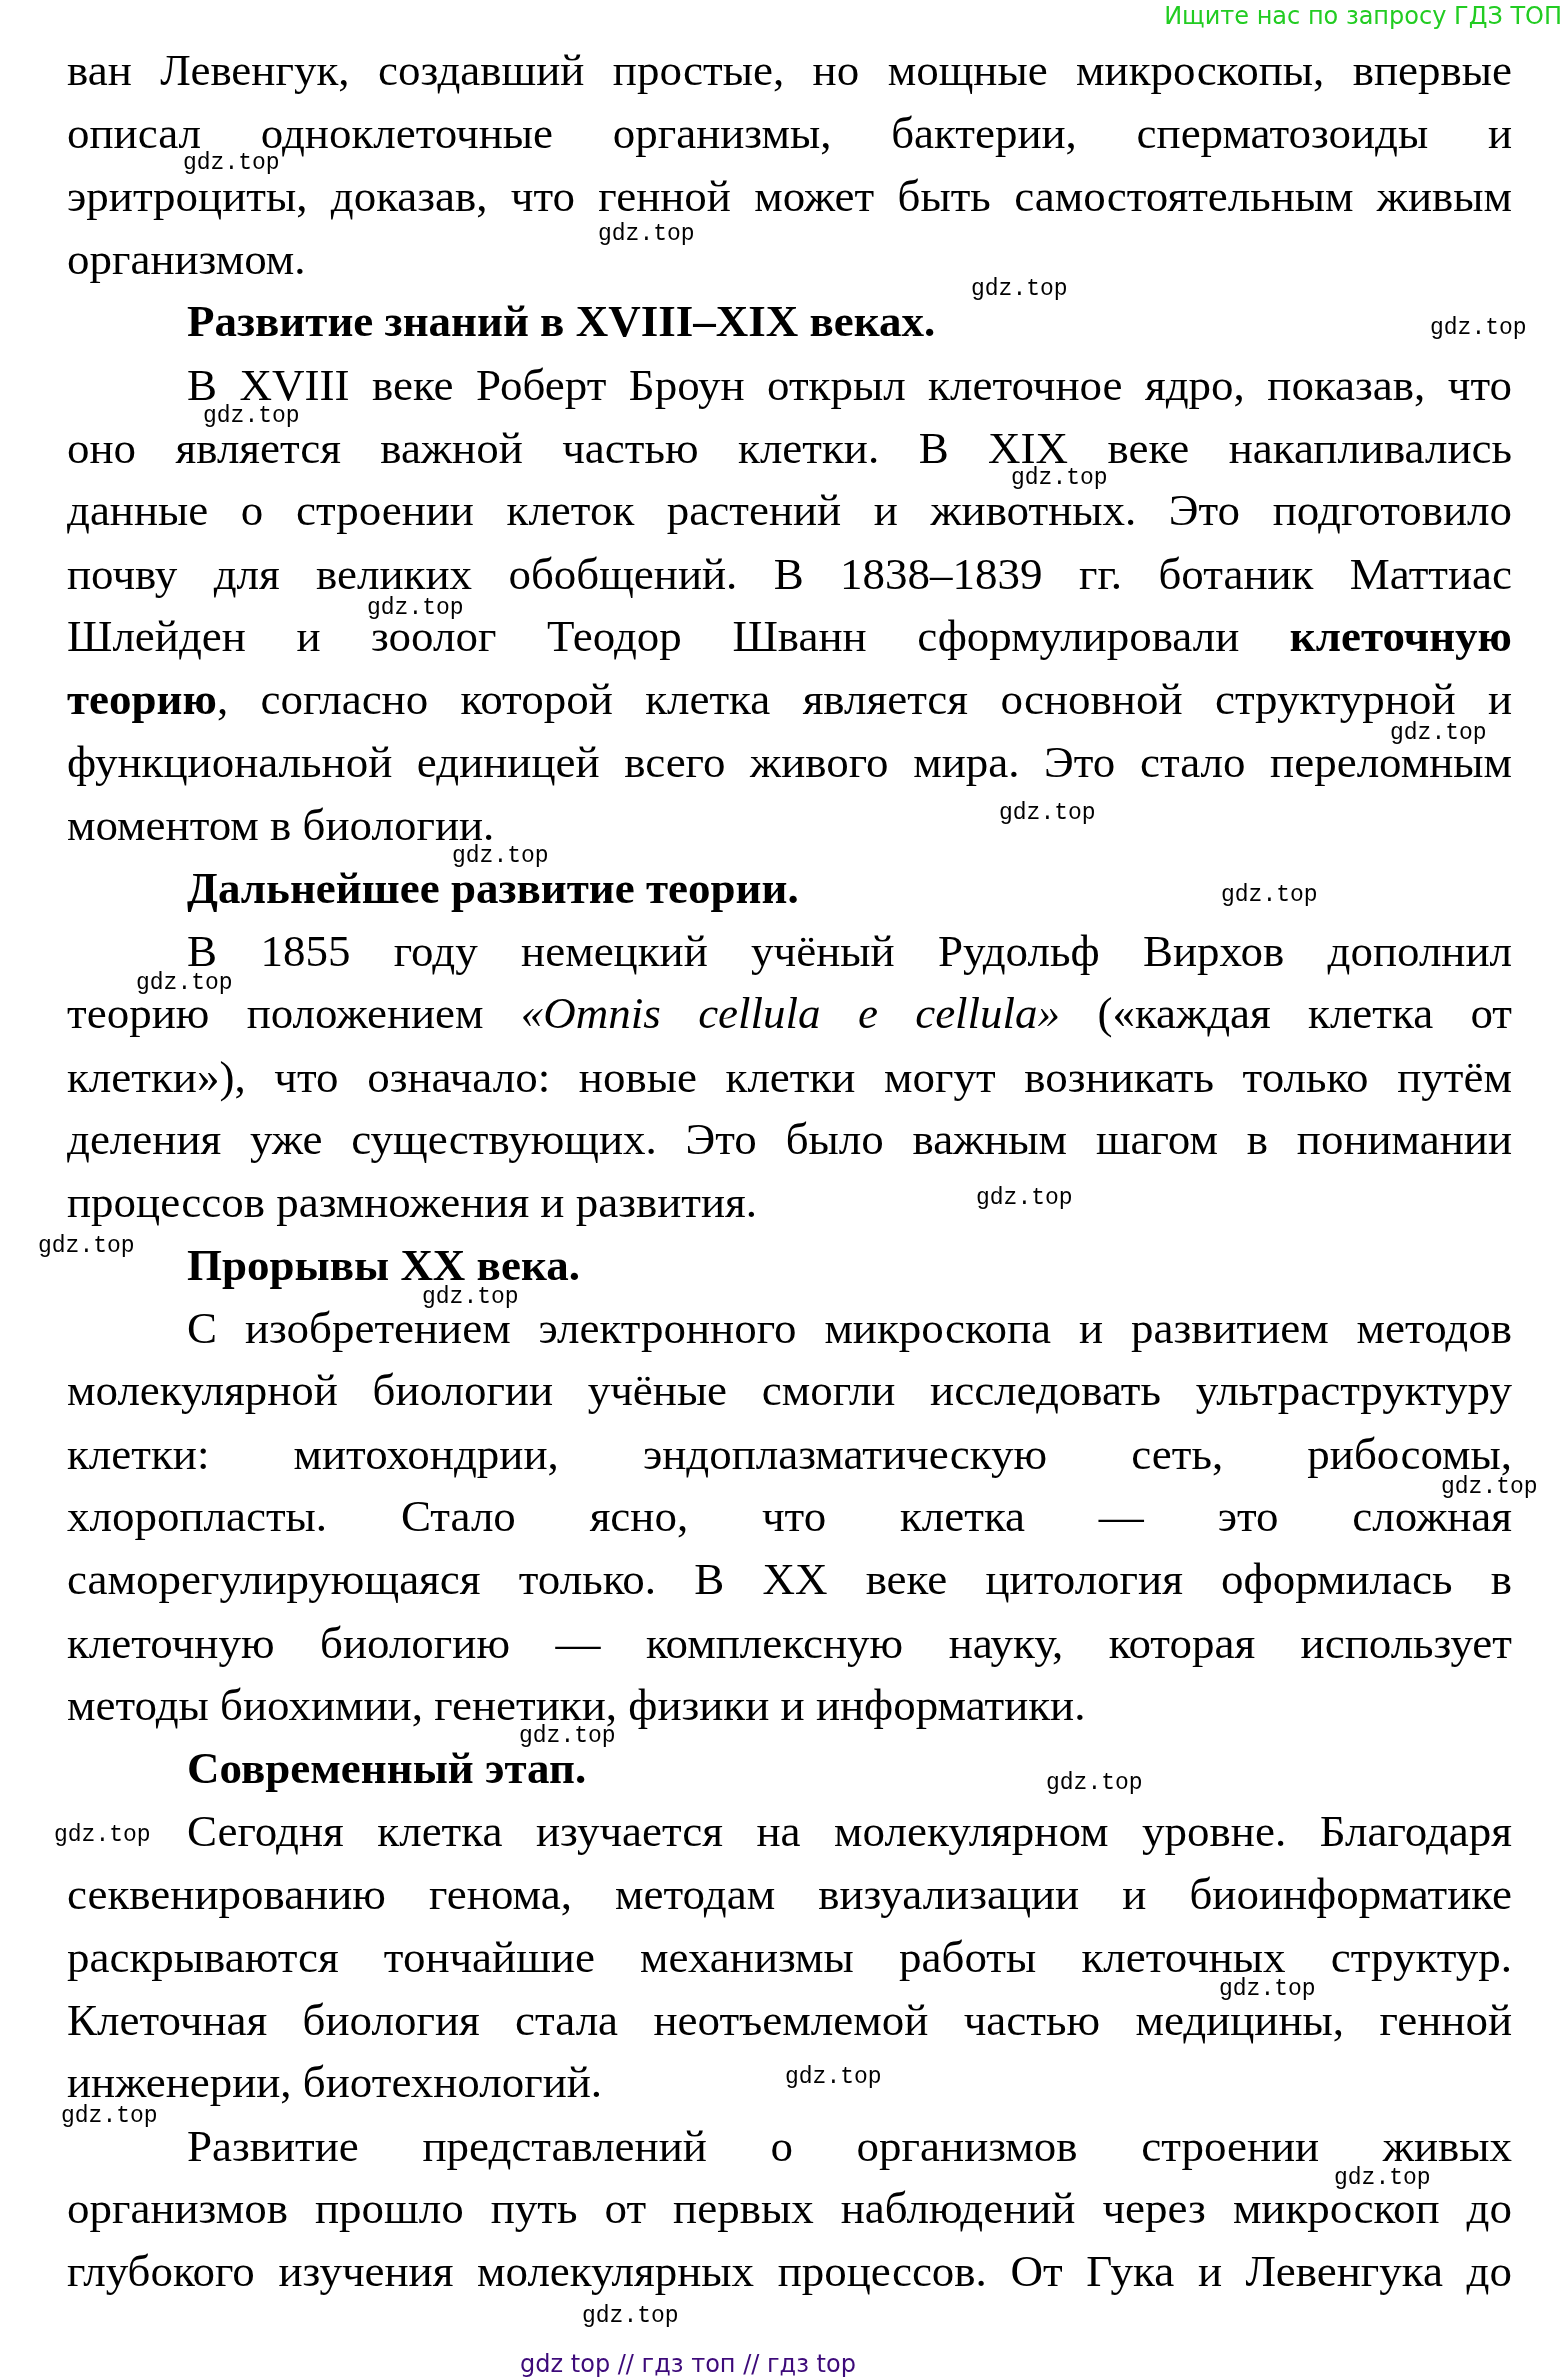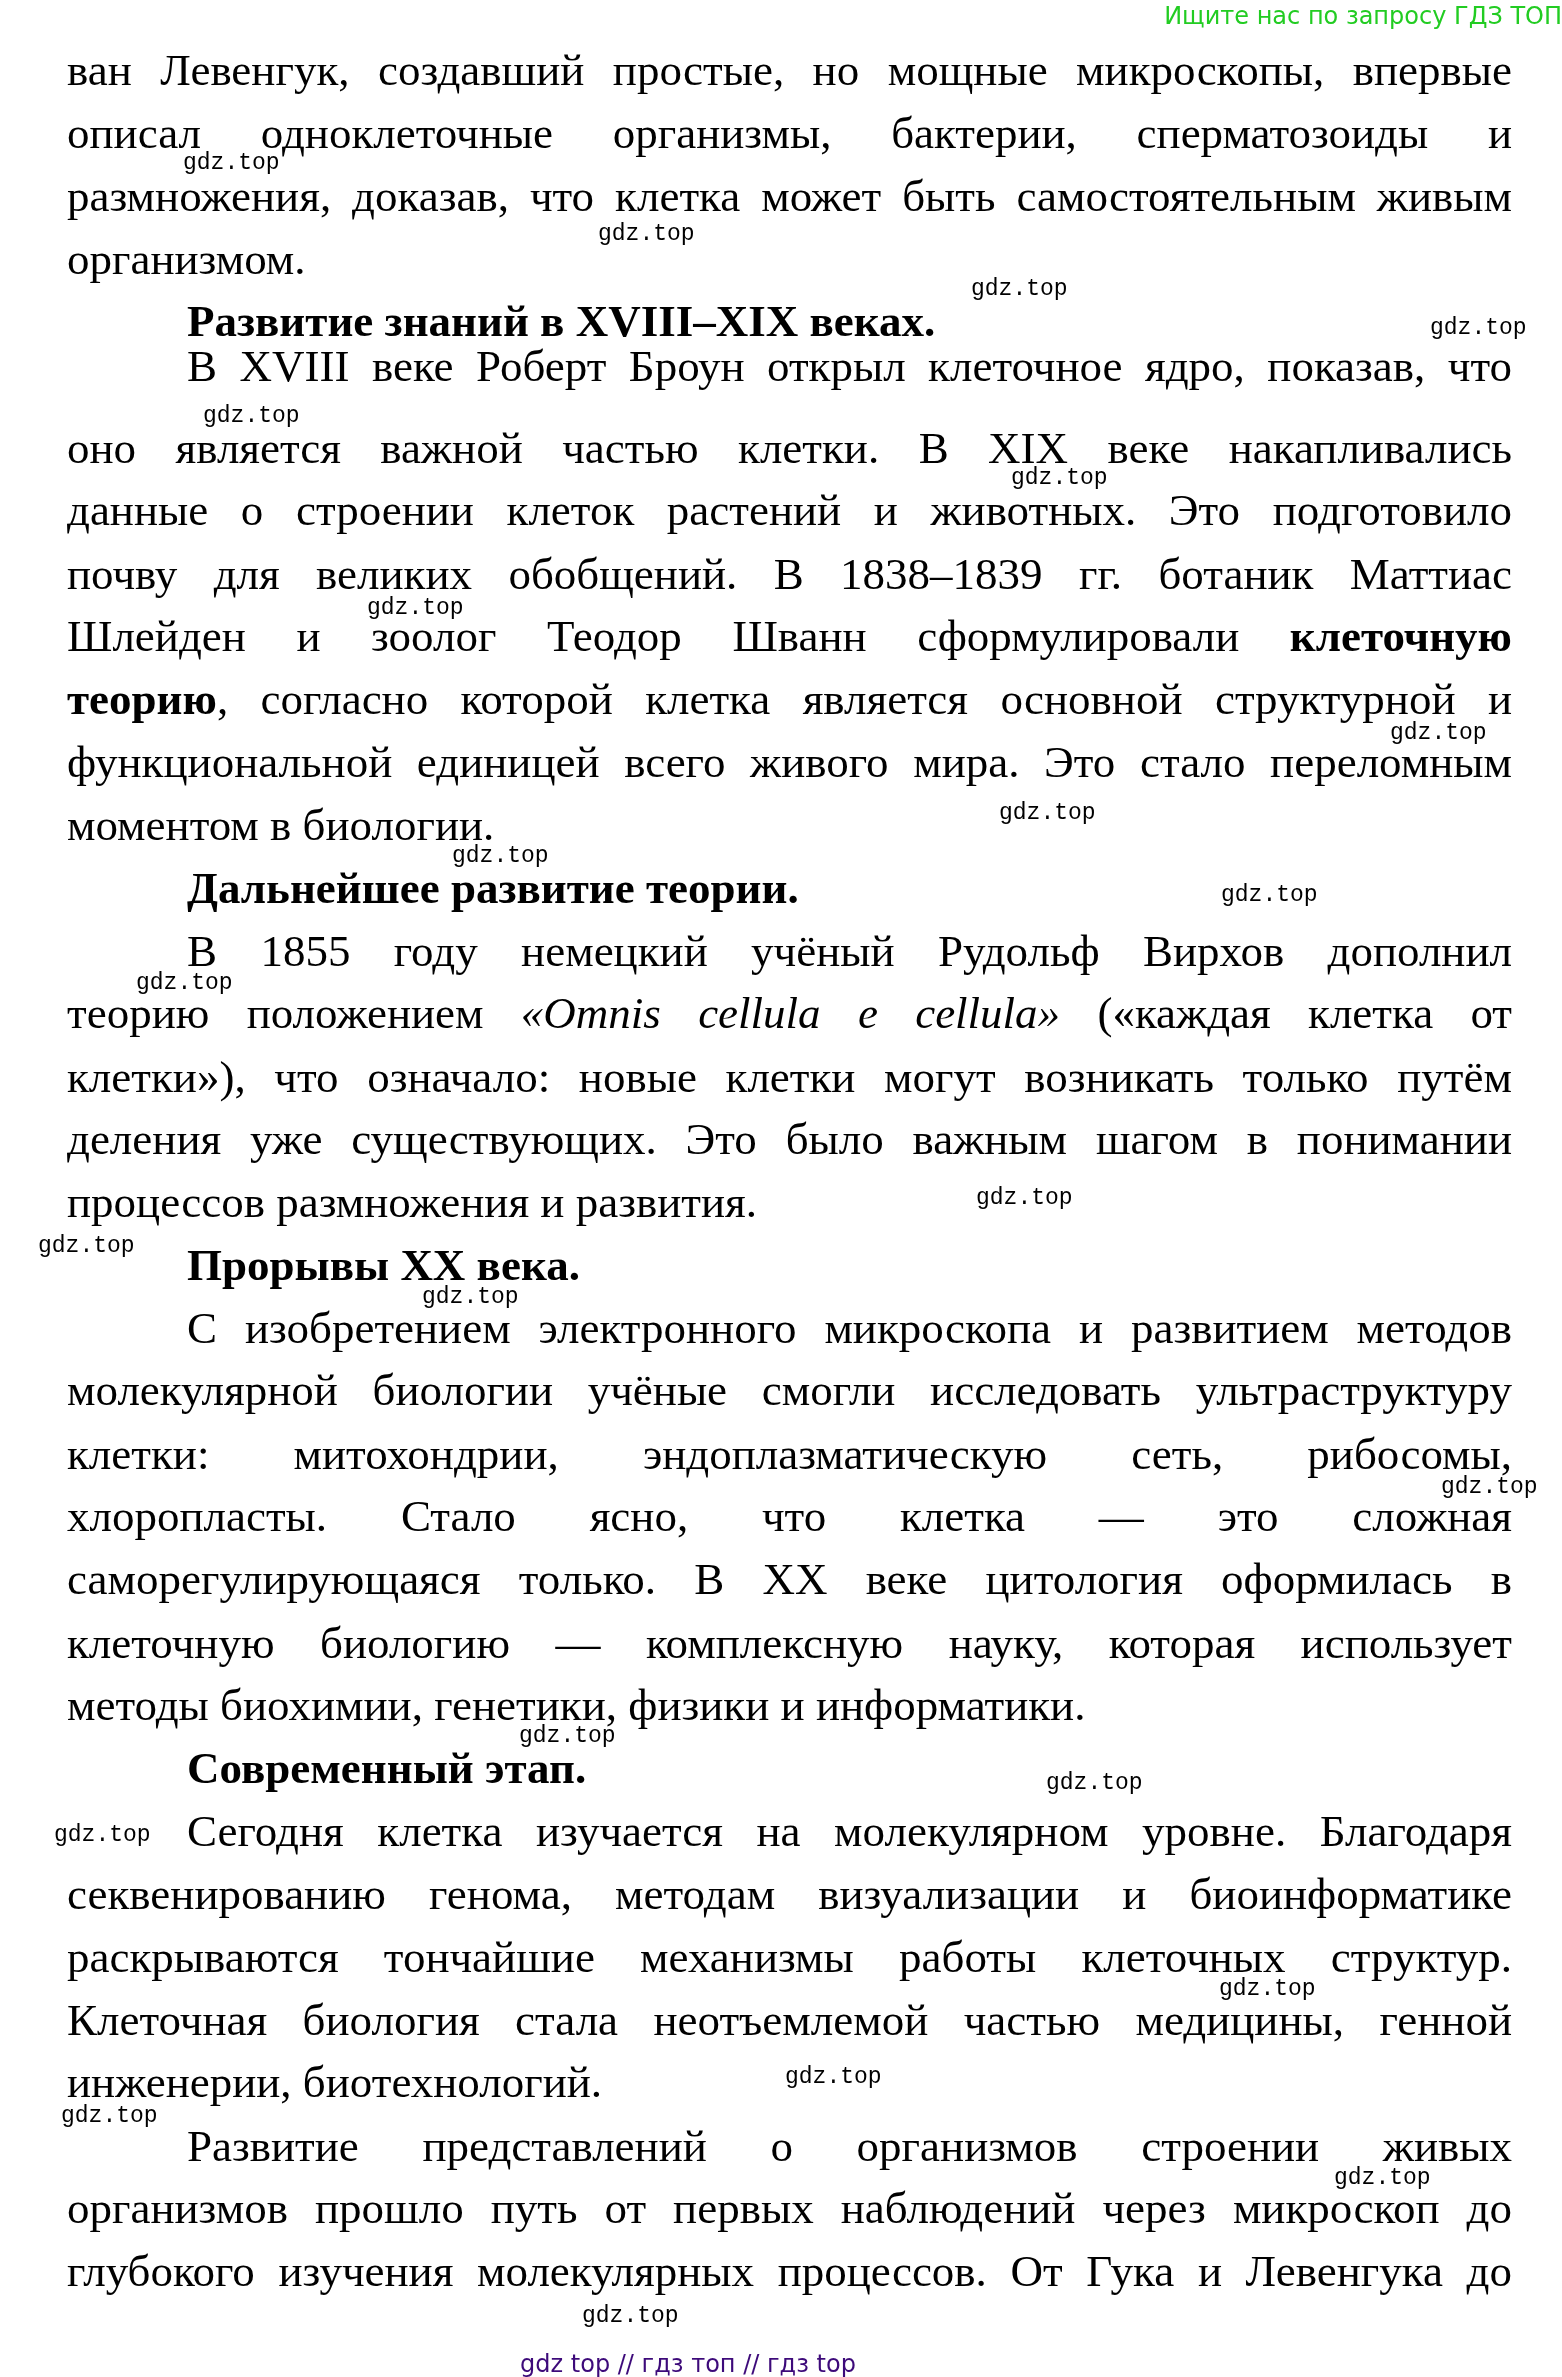--- a/index.html
+++ b/index.html
@@ -21,25 +21,25 @@
 </style>
 </head>
 <body>
 
 <div class="banner">Ищите нас по запросу ГДЗ ТОП</div>
 
 <div>
 
   <div class="line" style="top:39px">ван Левенгук, создавший простые, но мощные микроскопы, впервые</div>
   <div class="line" style="top:102px">описал одноклеточные организмы, бактерии, сперматозоиды и</div>
-  <div class="line" style="top:165px">размножения, доказав, что клетка может быть самостоятельным живым</div>
+  <div class="line" style="top:165px">эритроциты, доказав, что генной может быть самостоятельным живым</div>
   <div class="line last" style="top:228px">организмом.</div>
 
   <div class="line indent head" style="top:290px">Развитие знаний в XVIII–XIX веках.</div>
-  <div class="line indent" style="top:335px">В XVIII веке Роберт Броун открыл клеточное ядро, показав, что</div>
+  <div class="line indent" style="top:354px">В XVIII веке Роберт Броун открыл клеточное ядро, показав, что</div>
   <div class="line" style="top:417px">оно является важной частью клетки. В XIX веке накапливались</div>
   <div class="line" style="top:479px">данные о строении клеток растений и животных. Это подготовило</div>
   <div class="line" style="top:543px">почву для великих обобщений. В 1838–1839 гг. ботаник Маттиас</div>
   <div class="line" style="top:605px"><span>Шлейден и зоолог Теодор Шванн сформулировали </span><b>клеточную</b></div>
   <div class="line" style="top:668px"><b>теорию</b><span>, согласно которой клетка является основной структурной и</span></div>
   <div class="line" style="top:731px">функциональной единицей всего живого мира. Это стало переломным</div>
   <div class="line last" style="top:794px">моментом в биологии.</div>
 
   <div class="line indent head" style="top:857px">Дальнейшее развитие теории.</div>
   <div class="line indent" style="top:920px">В 1855 году немецкий учёный Рудольф Вирхов дополнил</div>

